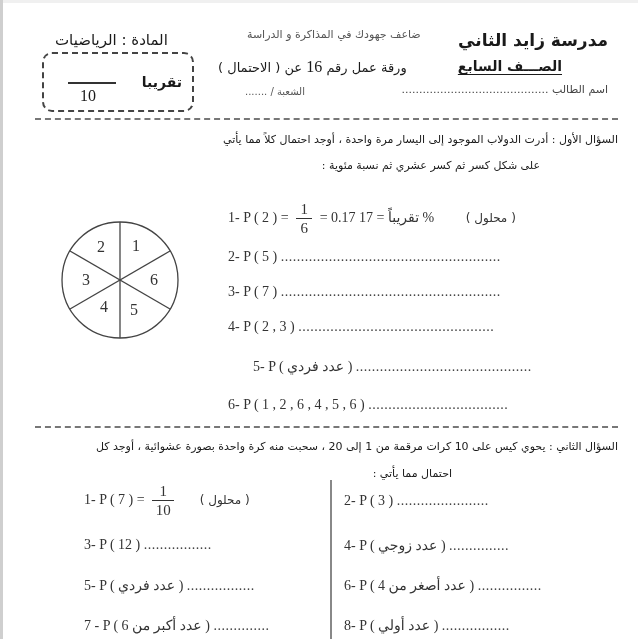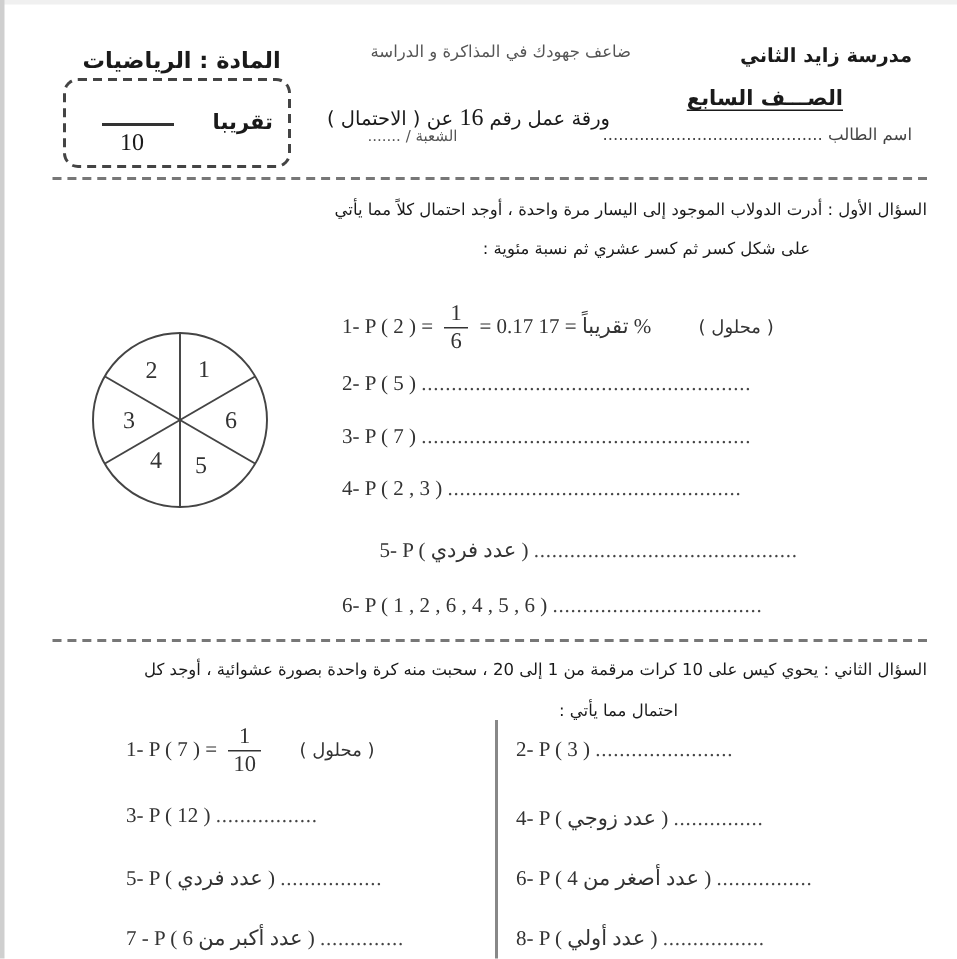--- a/index.html
+++ b/index.html
@@ -7,28 +7,28 @@
       width: 638px; height: 639px; background: #ffffff; position: relative; overflow: hidden;
       font-family: "DejaVu Sans", sans-serif; color: #1a1a1a;
     }
     .page-border { position: absolute; left: 0; top: 0; width: 3px; height: 639px; background: #cfcfcf; }
     .top-border { position: absolute; left: 0; top: 0; width: 638px; height: 3px; background: #f0f0f0; }
     .abs { position: absolute; white-space: nowrap; }
     .rtl { direction: rtl; }
     .ar { font-family: "DejaVu Sans", sans-serif; }
 
     
-    .school { right: 30px; top: 30px; font-size: 13px; font-weight: bold; }
+    .school { right: 30px; top: 30px; font-size: 17px; font-weight: bold; }
     .grade-class { right: 76px; top: 58px; font-size: 14px; font-weight: bold; text-decoration: underline; text-underline-offset: 3px; }
     .student-name { right: 30px; top: 83px; font-size: 11px; color: #444; }
     .motto { left: 247px; top: 28px; font-size: 11px; color: #555; }
-    .worksheet { left: 218px; top: 58px; font-size: 13px; margin-top: 12px; }
+    .worksheet { left: 218px; top: 58px; font-size: 13px; }
     .worksheet .num { font-family: "Liberation Serif", serif; font-size: 16px; }
     .section-field { left: 245px; top: 86px; font-size: 10px; color: #555; }
-    .subject { left: 55px; top: 31px; font-size: 15px; font-weight: bold; text-align: center; }
+    .subject { left: 55px; top: 31px; font-size: 15px; font-weight: normal; text-align: center; }
 
     .grade-box {
       position: absolute; left: 42px; top: 52px; width: 148px; height: 56px;
       border: 2px dashed #444; border-radius: 10px;
     }
     .grade-box .lbl { position: absolute; right: 10px; top: 20px; font-size: 14px; font-weight: bold; }
     .grade-box .line { position: absolute; left: 24px; top: 28px; width: 48px; height: 2px; background: #333; }
     .grade-box .den { position: absolute; left: 36px; top: 33px; font-size: 16px; font-family: "Liberation Serif", serif; }
 
     .dash-sep { position: absolute; left: 35px; width: 583px; height: 0; border-top: 2px dashed #777; }

